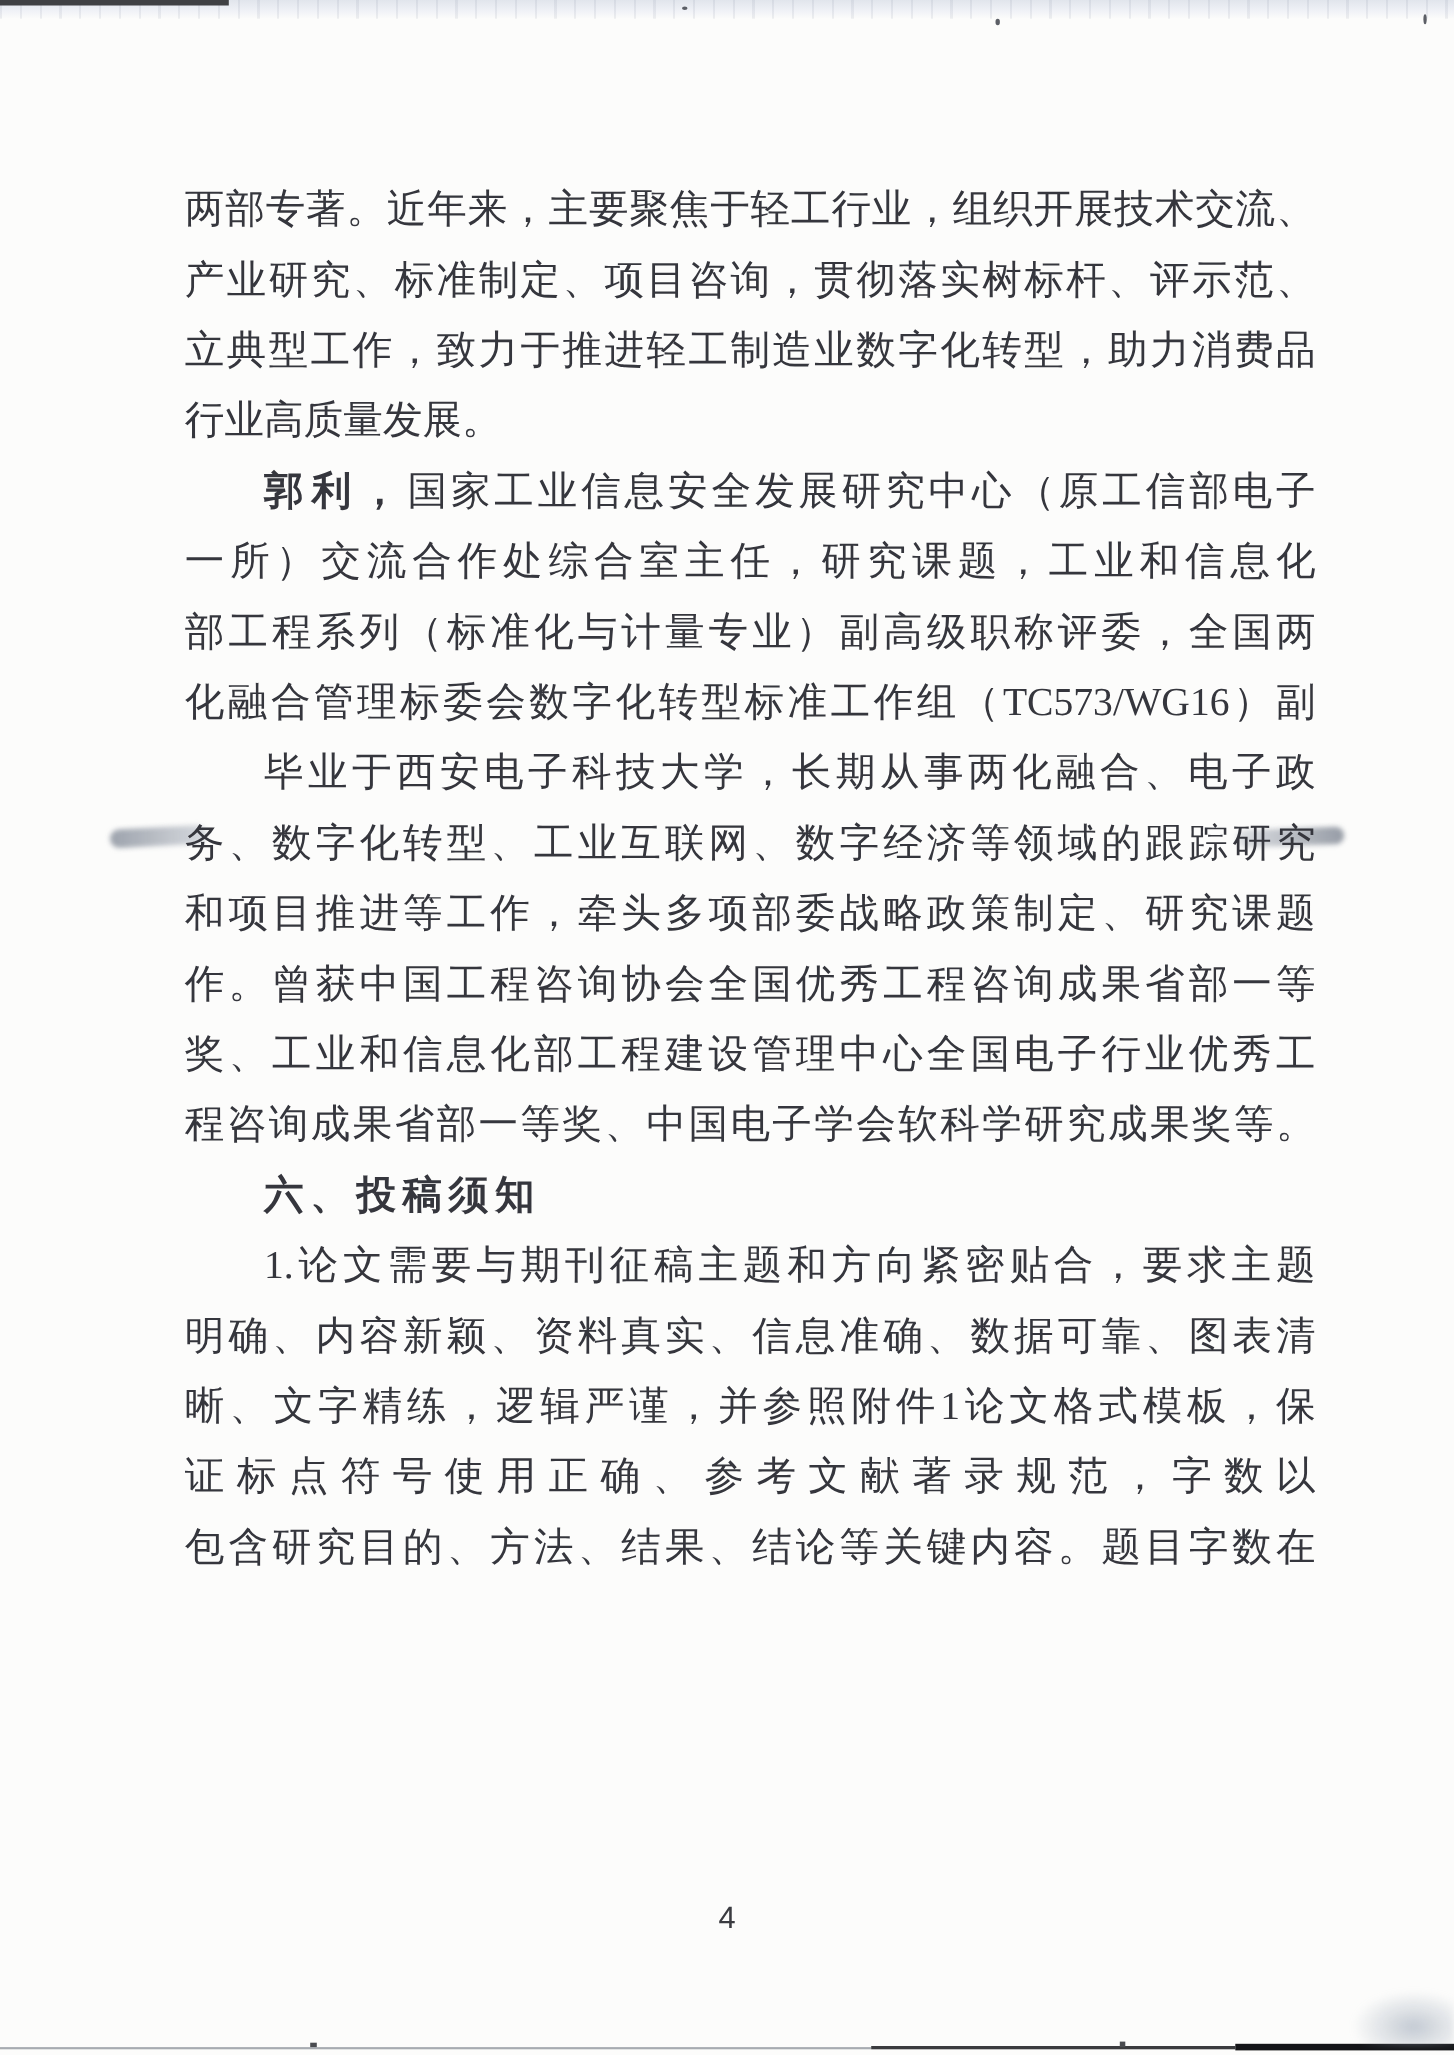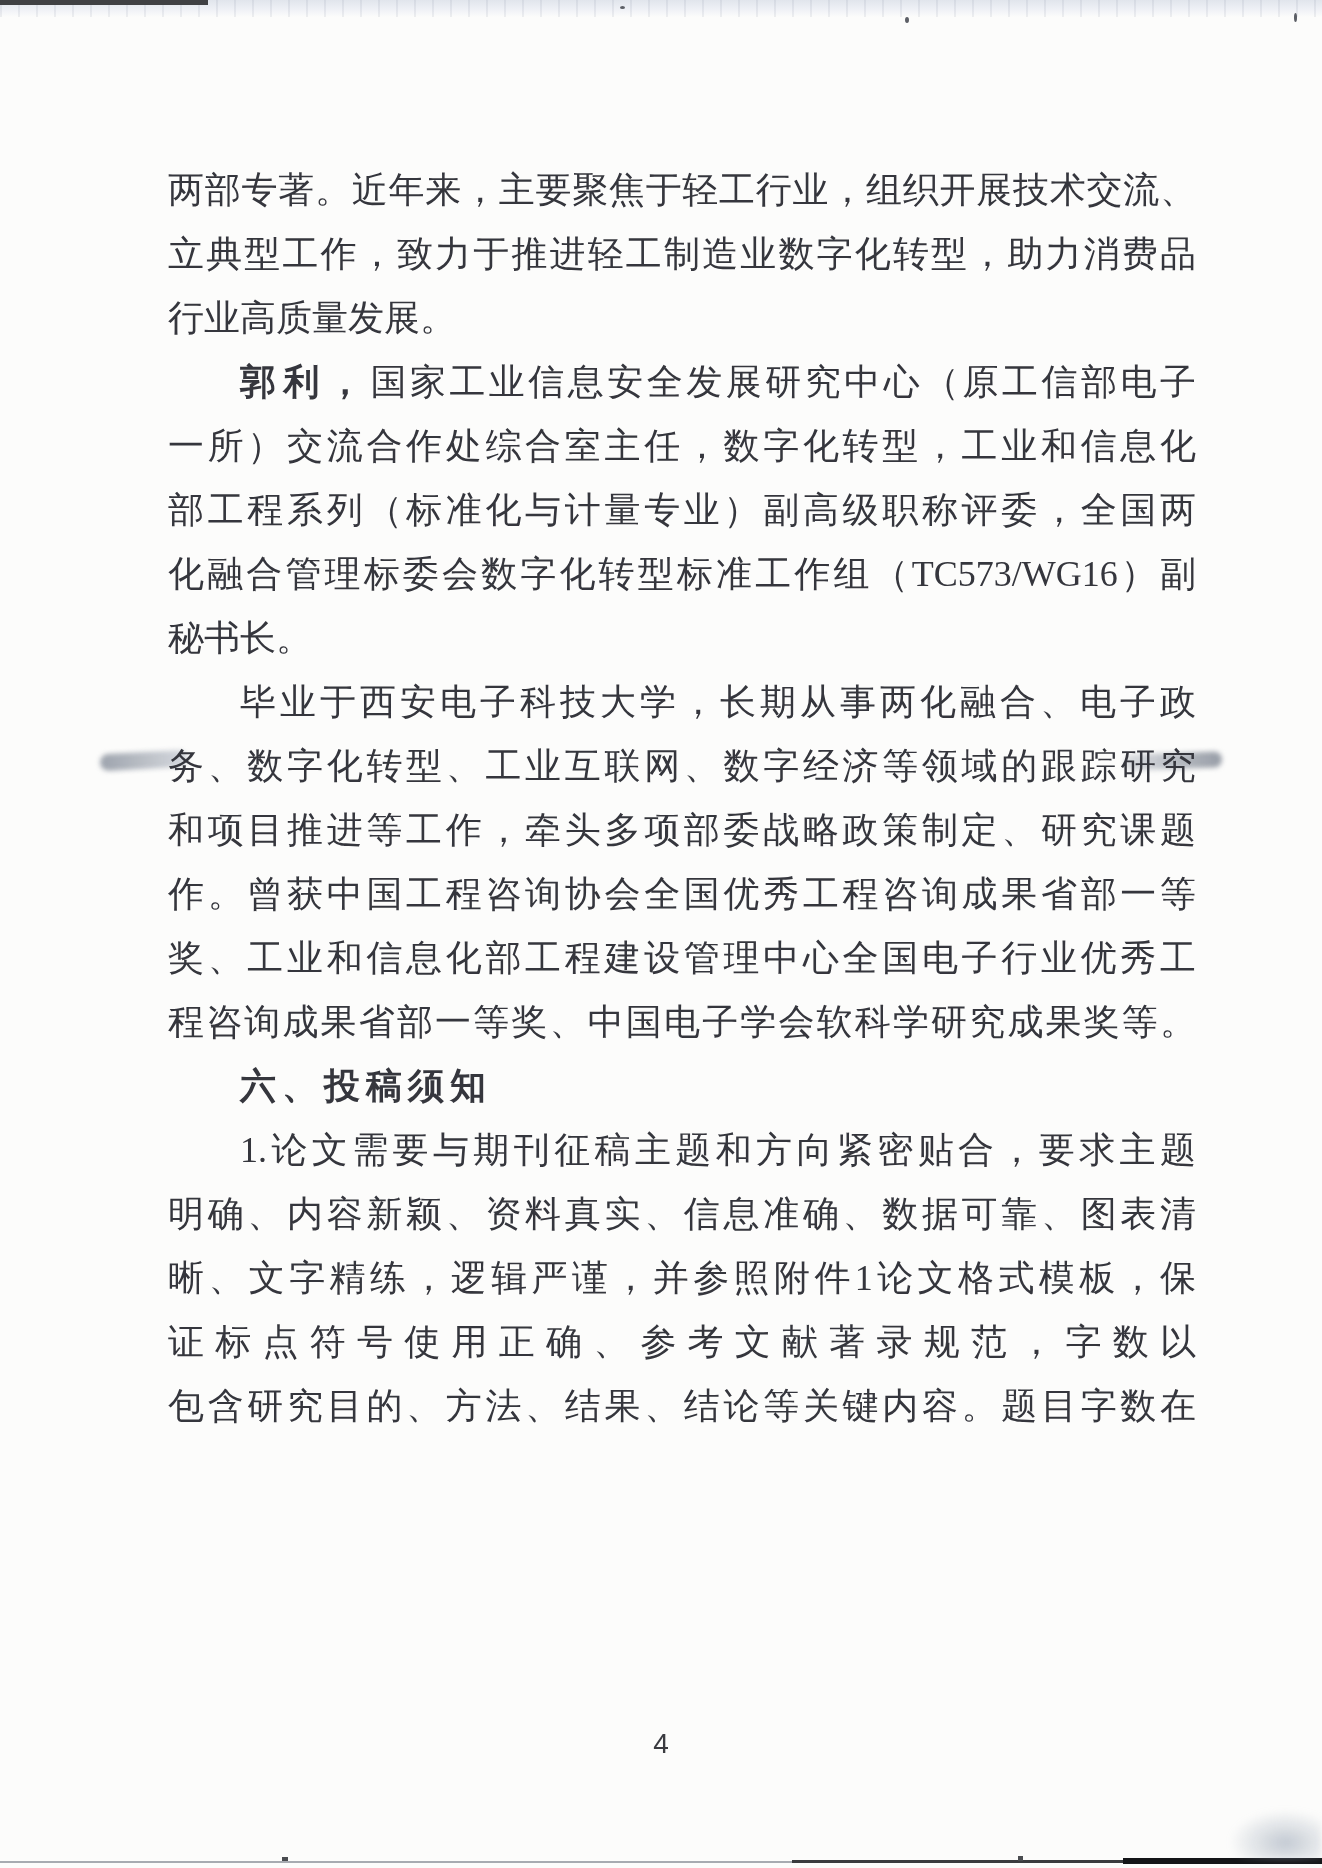--- a/index.html
+++ b/index.html
@@ -87,29 +87,29 @@
 <div class="bottom-line-light"></div>
 <div class="bottom-line-mid"></div>
 <div class="bottom-line-dark"></div>
 <div class="bottom-smudge-right"></div>
 <div class="bottom-speck b1"></div>
 <div class="bottom-speck b2"></div>
 
 <div class="doc">
     <div class="para">
       <div class="line just">两部专著。近年来，主要聚焦于轻工行业，组织开展技术交流、</div>
+      <div class="line just">产业研究、标准制定、项目咨询，贯彻落实树标杆、评示范、</div>
       <div class="line just">立典型工作，致力于推进轻工制造业数字化转型，助力消费品</div>
       <div class="line">行业高质量发展。</div>
     </div>
     <div class="para">
       <div class="line indent just"><b>郭利，</b>国家工业信息安全发展研究中心（原工信部电子</div>
-      <div class="line just">一所）交流合作处综合室主任，数字化转型，工业和信息化</div>
+      <div class="line just">一所）交流合作处综合室主任，研究课题，工业和信息化</div>
       <div class="line just">部工程系列（标准化与计量专业）副高级职称评委，全国两</div>
       <div class="line just">化融合管理标委会数字化转型标准工作组（TC573/WG16）副</div>
-      <div class="line">秘书长。</div>
     </div>
     <div class="para">
       <div class="line indent just">毕业于西安电子科技大学，长期从事两化融合、电子政</div>
       <div class="line just">务、数字化转型、工业互联网、数字经济等领域的跟踪研究</div>
       <div class="line just">和项目推进等工作，牵头多项部委战略政策制定、研究课题</div>
       <div class="line just">作。曾获中国工程咨询协会全国优秀工程咨询成果省部一等</div>
       <div class="line just">奖、工业和信息化部工程建设管理中心全国电子行业优秀工</div>
       <div class="line just">程咨询成果省部一等奖、中国电子学会软科学研究成果奖等。</div>
     </div>
     <div class="para heading">

